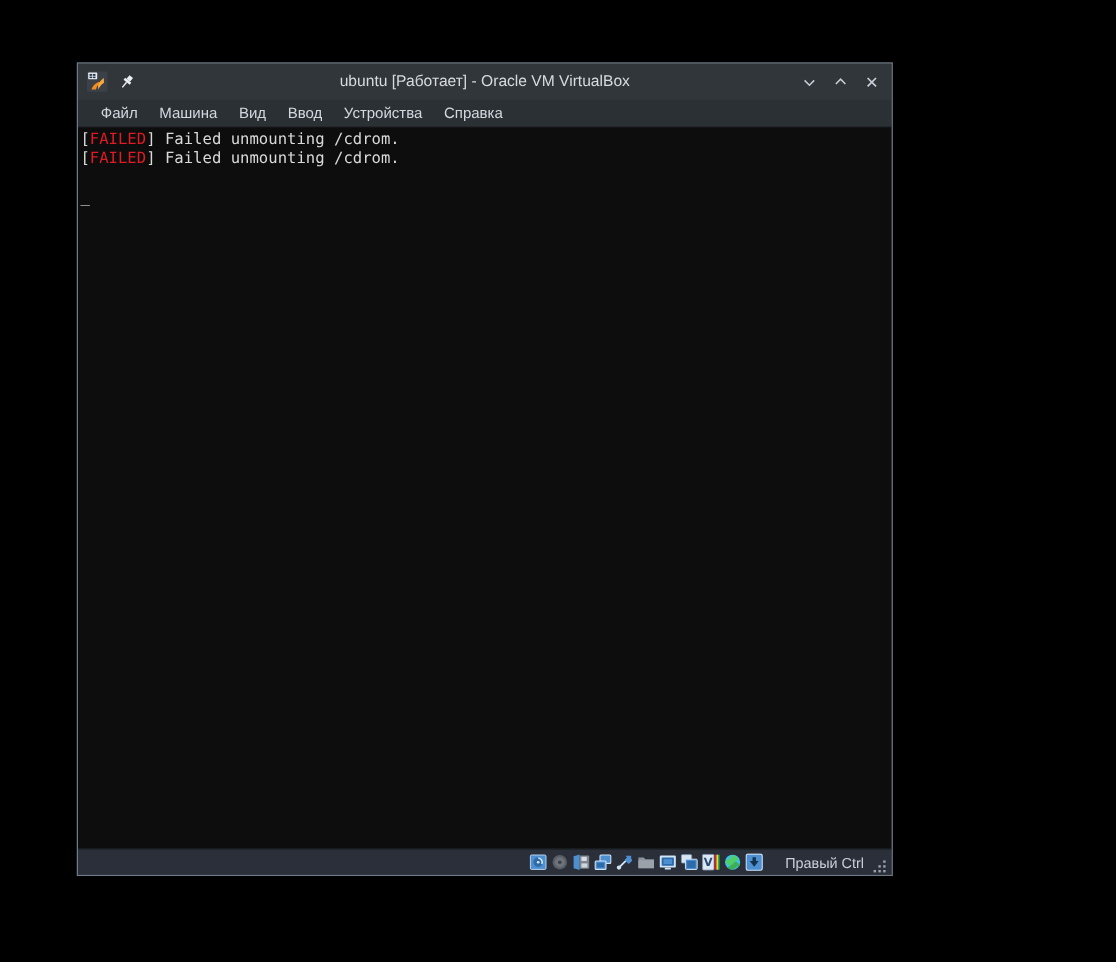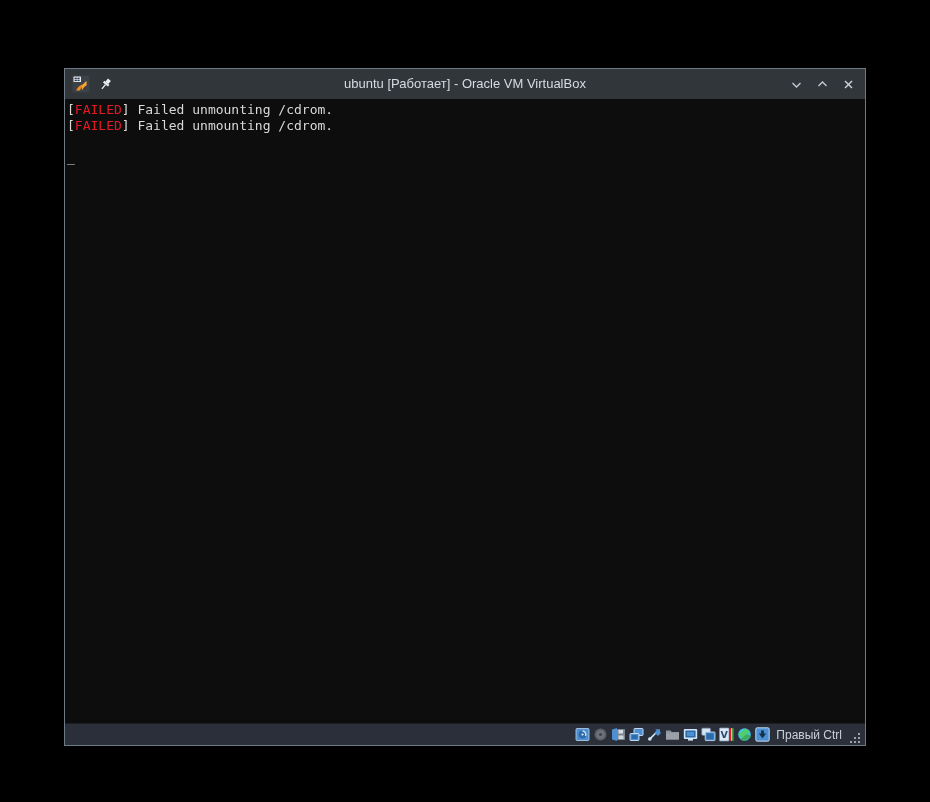--- a/index.html
+++ b/index.html
@@ -16,22 +16,22 @@
     position: relative;
     width: 930px;
     height: 802px;
     background: #000000;
   }
 
   
   #vm-window {
     position: absolute;
     left: 64px;
-    top: 68px;
-    width: 802px;
+    top: 52px;
+    width: 680px;
     height: 678px;
     border: 1px solid #6e7a86;
     box-sizing: border-box;
     background: #31363b;
     display: flex;
     flex-direction: column;
     overflow: hidden;
   }
 
   
@@ -155,21 +155,21 @@
     width: 15px;
     height: 15px;
     display: flex;
     align-items: center;
     justify-content: center;
     flex: 0 0 auto;
   }
   #host-key-label {
     color: #c9d0d8;
     font-size: 12px;
-    margin-left: 6px;
+    margin-left: 18px;
     white-space: nowrap;
     font-family: "Liberation Sans", sans-serif;
   }
   #resize-grip {
     width: 14px;
     height: 16px;
     margin-left: 6px;
     margin-right: 1px;
     align-self: flex-end;
     flex: 0 0 auto;
@@ -222,20 +222,28 @@
         </div>
         <div class="win-btn">
           <svg width="13" height="13" viewBox="0 0 13 13">
             <line x1="3" y1="3" x2="10" y2="10" stroke="#c9d1d9" stroke-width="1.4"></line>
             <line x1="10" y1="3" x2="3" y2="10" stroke="#c9d1d9" stroke-width="1.4"></line>
           </svg>
         </div>
       </div>
     </div>
 
+    <div id="menubar">
+      <div class="menu-item">Файл</div>
+      <div class="menu-item">Машина</div>
+      <div class="menu-item">Вид</div>
+      <div class="menu-item">Ввод</div>
+      <div class="menu-item">Устройства</div>
+      <div class="menu-item">Справка</div>
+    </div>
 
     <div id="guest-screen">
 
       <div class="term-line"><span class="tok-bracket">[</span><span class="tok-failed">FAILED</span><span class="tok-bracket">] </span><span>Failed unmounting /cdrom.</span></div>
 
 
       <div class="term-line"><span class="tok-bracket">[</span><span class="tok-failed">FAILED</span><span class="tok-bracket">] </span><span>Failed unmounting /cdrom.</span></div>
 
       <div id="term-cursor">_</div>
     </div>

